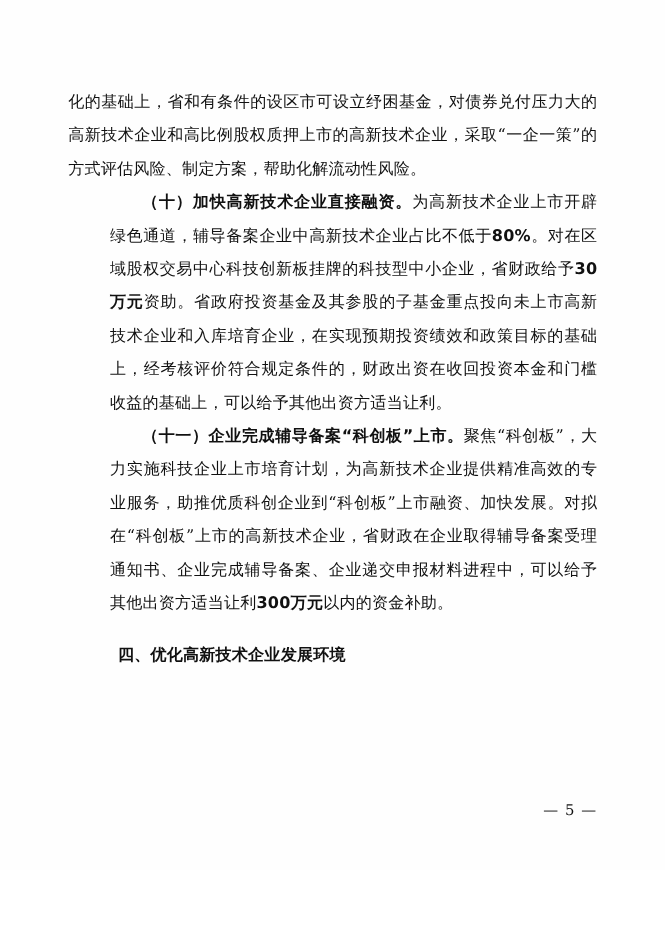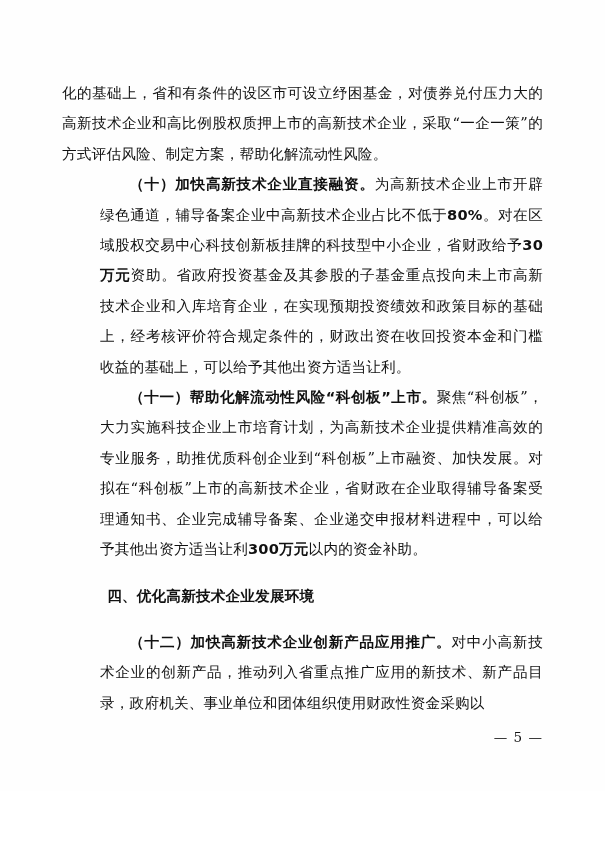--- a/index.html
+++ b/index.html
@@ -63,23 +63,20 @@
 </style>
 </head>
 <body>
 
 <div class="page">
 
   <div class="doc-body">
     <div id="paras-before">
         <div class="para"><span>化的基础上，省和有条件的设区市可设立纾困基金，对债券兑付压力大的高新技术企业和高比例股权质押上市的高新技术企业，采取“一企一策”的方式评估风险、制定方案，帮助化解流动性风险。</span></div>
         <div class="para indent"><span class="bold">（十）加快高新技术企业直接融资。</span><span>为高新技术企业上市开辟绿色通道，辅导备案企业中高新技术企业占比不低于</span><span class="bold">80%</span><span>。对在区域股权交易中心科技创新板挂牌的科技型中小企业，省财政给予</span><span class="bold">30万元</span><span>资助。省政府投资基金及其参股的子基金重点投向未上市高新技术企业和入库培育企业，在实现预期投资绩效和政策目标的基础上，经考核评价符合规定条件的，财政出资在收回投资本金和门槛收益的基础上，可以给予其他出资方适当让利。</span></div>
-        <div class="para indent"><span class="bold">（十一）帮助化解流动性风险“科创板”上市。</span><span>聚焦“科创板”，大力实施科技企业上市培育计划，为高新技术企业提供精准高效的专业服务，助推优质科创企业到“科创板”上市融资、加快发展。对拟在“科创板”上市的高新技术企业，省财政在企业取得辅导备案受理通知书、企业完成辅导备案、企业递交申报材料进程中，可以给予其他出资方适当让利</span><span class="bold">300万元</span><span>以内的资金补助。</span></div>
+        <div class="para indent"><span class="bold">（十一）企业完成辅导备案“科创板”上市。</span><span>聚焦“科创板”，大力实施科技企业上市培育计划，为高新技术企业提供精准高效的专业服务，助推优质科创企业到“科创板”上市融资、加快发展。对拟在“科创板”上市的高新技术企业，省财政在企业取得辅导备案受理通知书、企业完成辅导备案、企业递交申报材料进程中，可以给予其他出资方适当让利</span><span class="bold">300万元</span><span>以内的资金补助。</span></div>
       </div>
     <div class="heading">四、优化高新技术企业发展环境</div>
-    <div id="paras-after">
-        <div class="para indent"><span class="bold">（十二）加快高新技术企业创新产品应用推广。</span><span>对中小高新技术企业的创新产品，推动列入省重点推广应用的新技术、新产品目录，政府机关、事业单位和团体组织使用财政性资金采购以</span></div>
-      </div>
   </div>
 
   <div class="pagenum">— 5 —</div>
 
 </div>
 
 </body></html>

